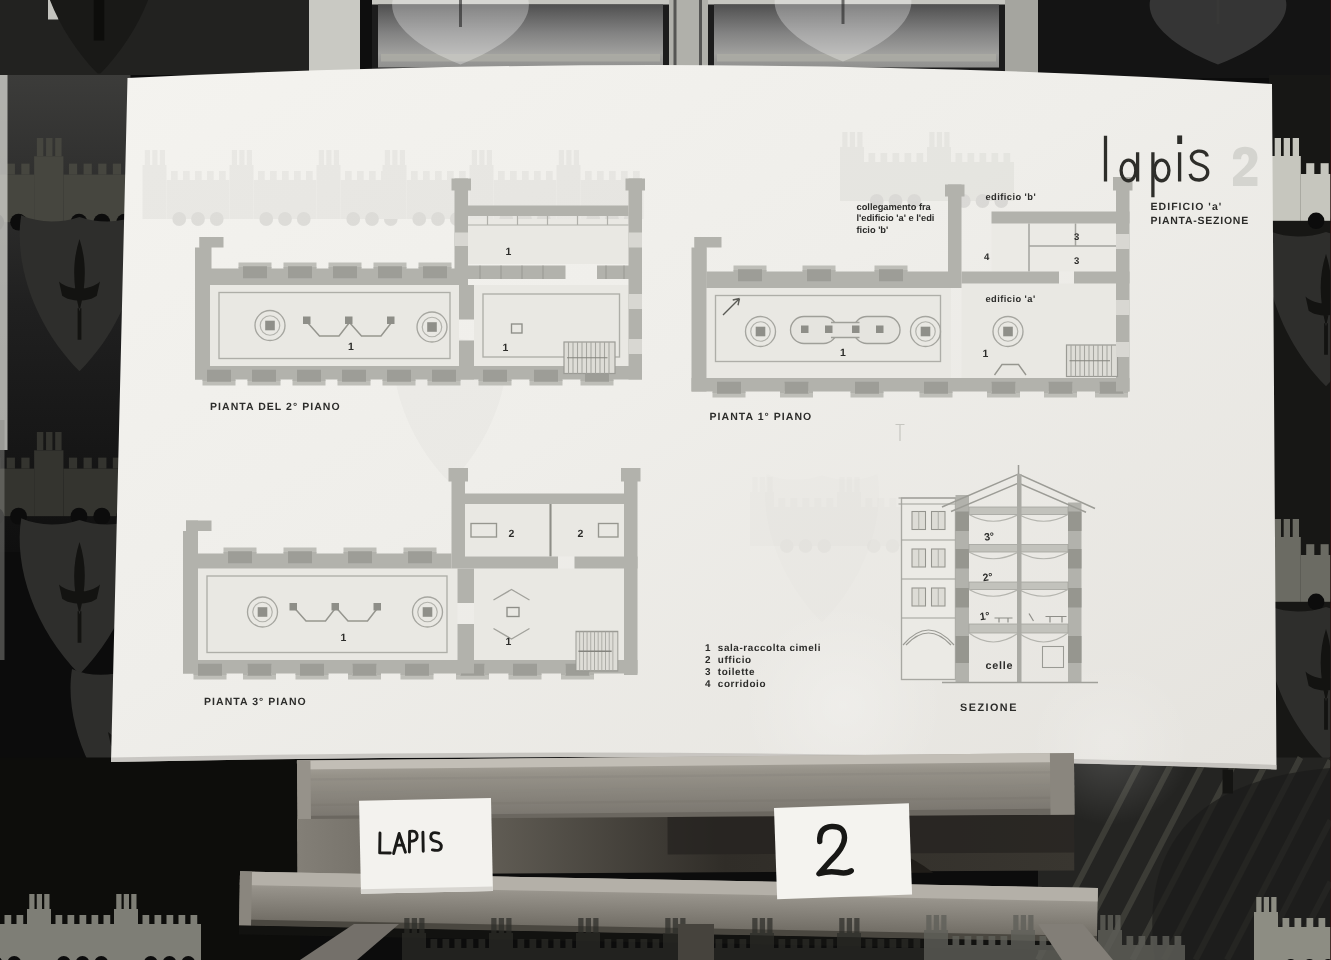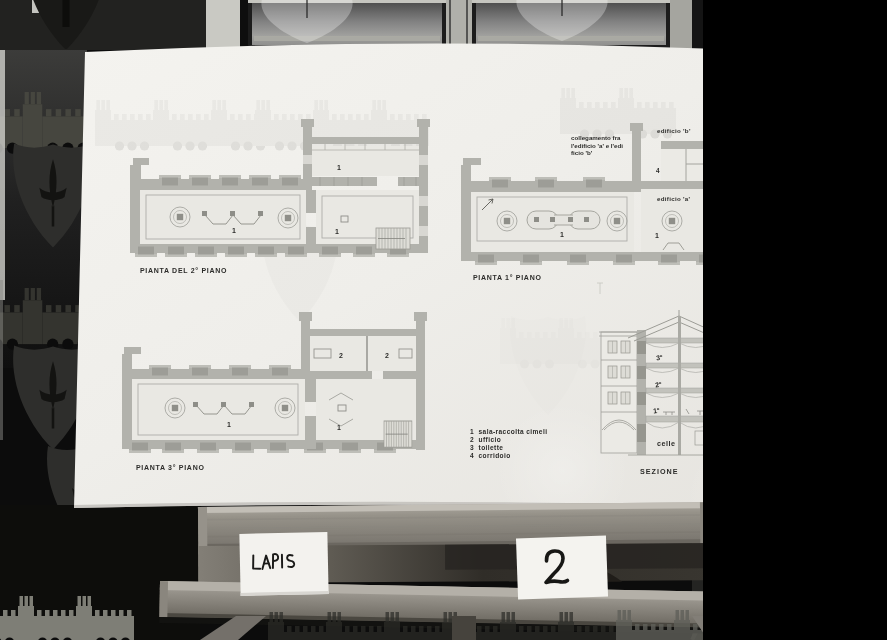--- a/index.html
+++ b/index.html
@@ -1,16 +1,16 @@
 <!DOCTYPE html>
 <html><head>
 <meta charset="utf-8">
 <style>
 html,body{margin:0;padding:0;background:#000;}
-#c{position:relative;width:703px;height:640px;overflow:hidden;background:#ef4444;}
+#c{position:relative;width:887px;height:640px;overflow:hidden;background:#ef4444;}
 text{font-family:"Liberation Sans",sans-serif;}
 .lbl{font-weight:bold;fill:#2c2c2a;}
 </style>
 </head>
 <body>
 <div id="c">
 <svg width="887" height="640" viewBox="0 0 887 640">
 <defs>
 <linearGradient id="panelG" x1="0" y1="0" x2="0" y2="1">
 <stop offset="0" stop-color="#505050"></stop>

